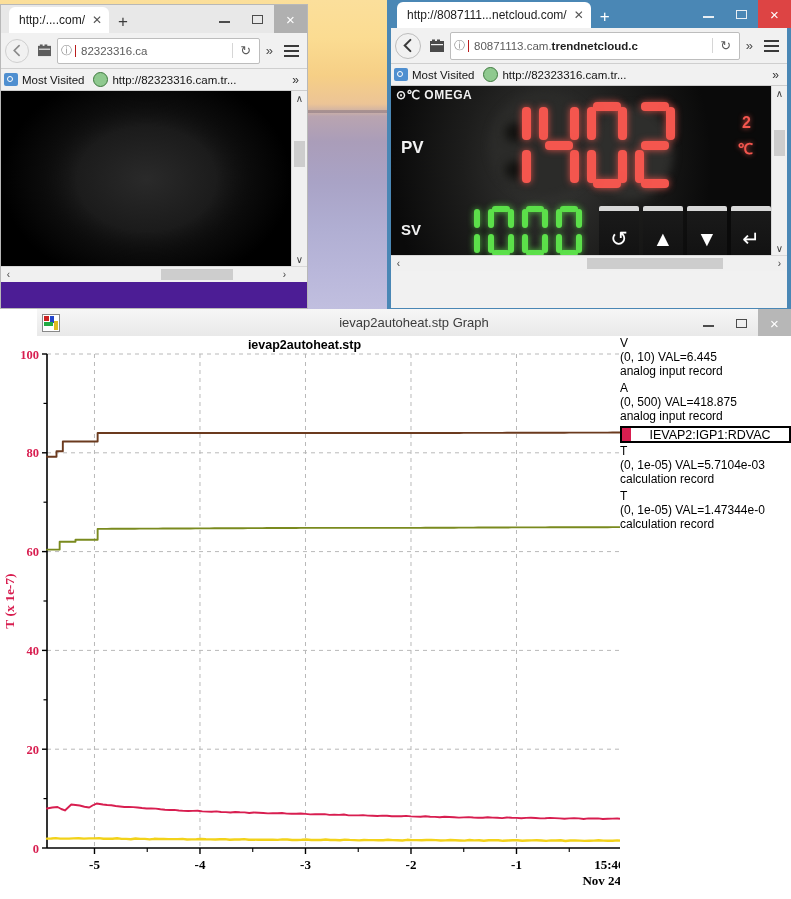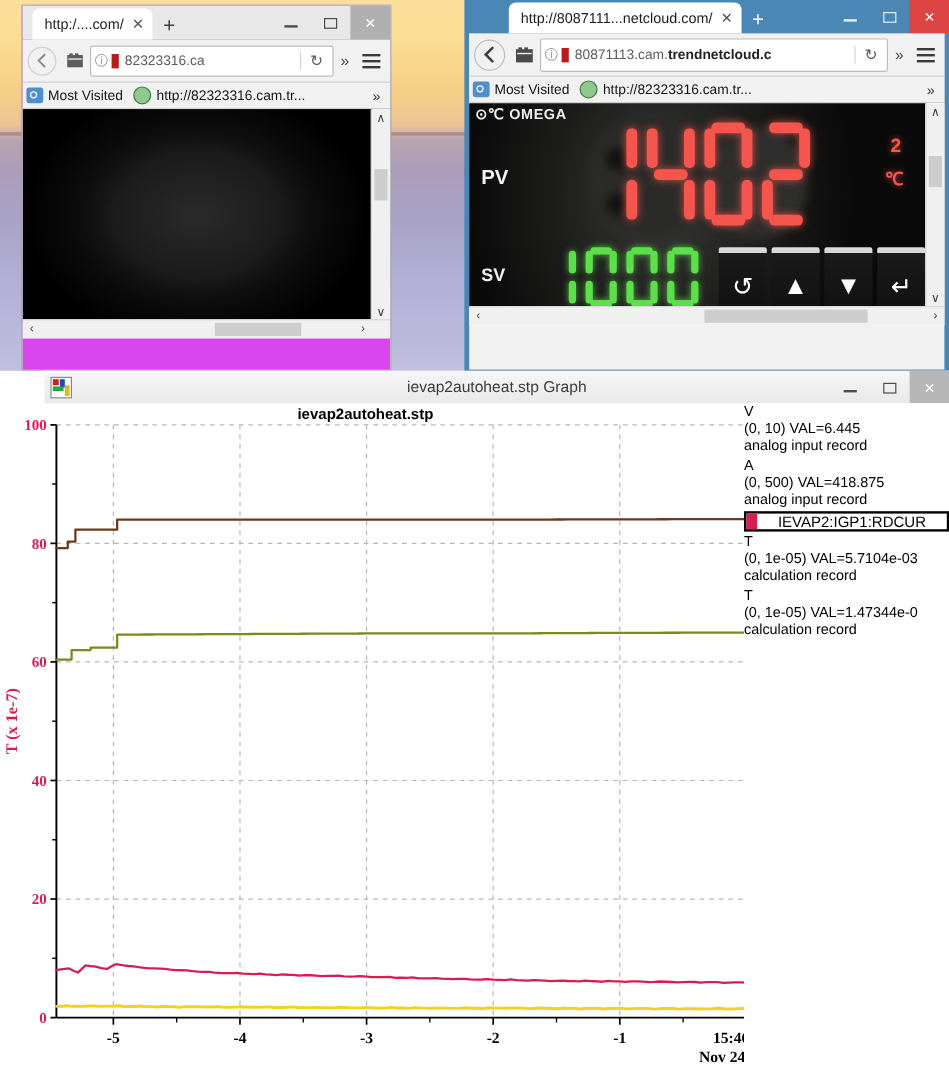--- a/index.html
+++ b/index.html
@@ -46,21 +46,21 @@
 
   
   .navbar{display:flex;align-items:center;height:36px;background:#f1f1f1;
           border-bottom:1px solid #cfcfcf;padding:0 4px;box-sizing:border-box;}
   .navbtn{width:26px;height:26px;display:flex;align-items:center;justify-content:center;color:#6d6d6d;}
   .urlbar{
     flex:1;height:24px;background:#fff;border:1px solid #bdbdbd;border-radius:2px;
     display:flex;align-items:center;font-size:11.5px;color:#5b5b5b;min-width:0;overflow:hidden;
   }
   .urlbar .ident{width:17px;text-align:center;color:#8a8a8a;font-size:11px;}
-  .urlbar .utext{flex:1;padding-left:5px;border-left:6px solid #b91c1c;white-space:nowrap;overflow:hidden;}
+  .urlbar .utext{flex:1;padding-left:5px;border-left:1px solid #b91c1c;white-space:nowrap;overflow:hidden;}
   .urlbar .utext b{font-weight:700;color:#1f1f1f;}
   .urlbar .reload{width:26px;text-align:center;color:#5c5c5c;font-size:13px;border-left:1px solid #d6d6d6;}
   .chev{padding:0 6px;color:#4a4a4a;font-size:13px;}
   .hamb{width:24px;display:flex;flex-direction:column;justify-content:center;align-items:center;gap:3px;}
   .hamb i{display:block;width:15px;height:2px;background:#3a3a3a;}
 
   
   .bmbar{display:flex;align-items:center;height:22px;background:#f1f1f1;
          border-bottom:1px solid #cdcdcd;font-size:11.5px;color:#131313;padding:0 3px;box-sizing:border-box;}
   .bmicon{width:14px;height:13px;margin-right:4px;border-radius:2px;
@@ -140,21 +140,21 @@
   .lg-line{font-size:12px;white-space:nowrap;overflow:hidden;}
   .lg-block{margin-bottom:3px;}
 </style>
 </head>
 <body>
 
 <div id="desktop">
   <div class="horizon"></div>
 </div>
 
-<div class="win" id="win1" style="left:0;top:4px;width:308px;height:305px;background:#d946ef;border:1px solid #b8b8b8;margin-left:18px;">
+<div class="win" id="win1" style="left:0;top:4px;width:308px;height:305px;background:#4c1d95;border:1px solid #b8b8b8;">
   <div class="win-titlebar" style="background:#e8e8e8;">
     <div class="tabstrip" style="left:8px;">
       <div class="tab">
         <span>http:/....com/</span>
         <span class="tclose">✕</span>
       </div>
       <div class="newtab">+</div>
     </div>
     <div class="wbtns">
       <div class="wbtn">
@@ -225,21 +225,21 @@
       <div class="sb-arrow" style="bottom:0;">∨</div>
     </div>
     <div class="hscroll">
       <div class="sb-arrow" style="left:0;">‹</div>
       <div class="sb-thumb" style="left:160px;top:2px;width:72px;height:11px;"></div>
       <div class="sb-arrow" style="right:15px;">›</div>
     </div>
   </div>
 </div>
 
-<div class="win" id="win2" style="left:387px;top:0;width:404px;height:312px;background:#4a87b5;padding-left:27px;">
+<div class="win" id="win2" style="left:387px;top:0;width:404px;height:312px;background:#4a87b5;">
   <div class="win-titlebar" style="background:#4a87b5;">
     <div class="tabstrip" style="left:10px;">
       <div class="tab">
         <span>http://8087111...netcloud.com/</span>
         <span class="tclose">✕</span>
       </div>
       <div class="newtab" style="color:#fff;">+</div>
     </div>
     <div class="wbtns">
       <div class="wbtn" style="color:#e8eef3;">
@@ -491,21 +491,21 @@
           <div class="lg-line">analog input record</div>
         </div>
         <div class="lg-block">
           <div class="lg-line">A</div>
           <div class="lg-line">(0, 500) VAL=418.875</div>
           <div class="lg-line">analog input record</div>
         </div>
         <div class="lg-block">
           <div class="lg-head">
             <span class="lg-sw" style="background:#d81e50"></span>
-            <span class="lg-name">IEVAP2:IGP1:RDCUR</span>
+            <span class="lg-name">IEVAP2:IGP1:RDVAC</span>
           </div>
           <div class="lg-line">T</div>
           <div class="lg-line">(0, 1e-05) VAL=5.7104e-03</div>
           <div class="lg-line">calculation record</div>
         </div>
         <div class="lg-block">
           <div class="lg-line">T</div>
           <div class="lg-line">(0, 1e-05) VAL=1.47344e-0</div>
           <div class="lg-line">calculation record</div>
         </div>

